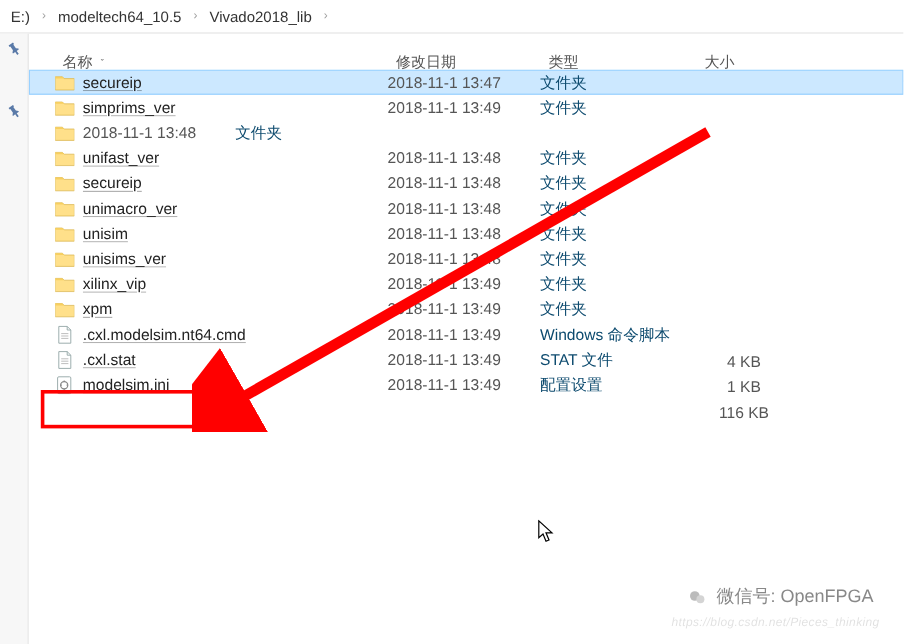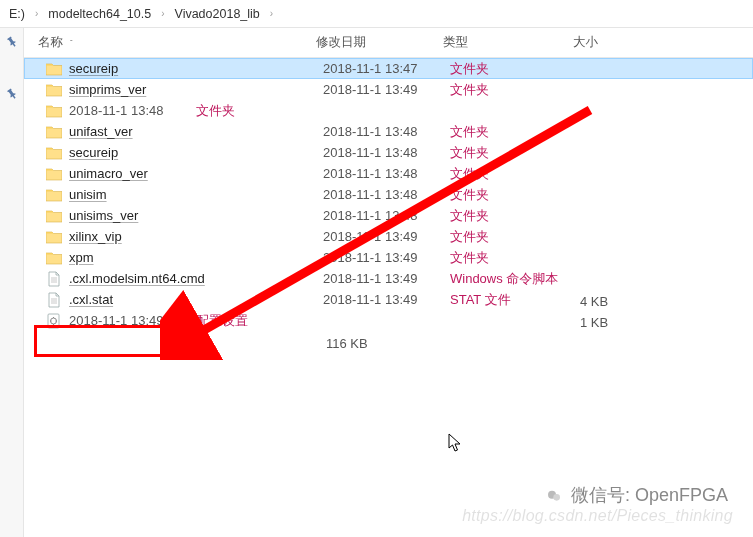--- a/index.html
+++ b/index.html
@@ -2,47 +2,47 @@
 <html><head>
 <meta charset="utf-8">
 <style>
 * { margin: 0; padding: 0; box-sizing: border-box; font-family: "Microsoft YaHei", "Segoe UI", Tahoma, sans-serif; }
 body { background: #fff; width: 753px; height: 537px; overflow: hidden; position: relative; }
 
 .breadcrumb { height: 28px; background: #fff; border-bottom: 1px solid #e5e5e5; display: flex; align-items: center; padding: 0 6px; font-size: 12.5px; color: #333; }
 .breadcrumb span.sep { color: #a0a0a0; padding: 0 7px; font-size: 10px; }
 .breadcrumb span.crumb { padding: 2px 3px; }
 
-.headerrow { height: 30px; border-bottom: 1px solid #e8e8e8; display: flex; align-items: center; font-size: 12.5px; color: #555; padding-left: 38px; }
+.headerrow { height: 30px; border-bottom: 1px solid #e8e8e8; display: flex; align-items: center; font-size: 12.5px; color: #555; padding-left: 52px; margin-top: 10px; }
 .headerrow .col { display: flex; align-items: center; gap: 4px; }
 .headerrow .sortmark { font-size: 8px; color: #6a6a6a; margin-left: 3px; }
 .col-name { width: 278px; }
 .col-date { width: 127px; }
 .col-type { width: 130px; }
 .col-size { width: 80px; text-align: right; }
 
 .sidebar { position: absolute; left: 0; top: 28px; width: 24px; height: 509px; background: #f7f7f7; border-right: 1px solid #e5e5e5; }
 .pin { width: 12px; height: 12px; margin: 6px auto; display: block; }
 .pin svg { width: 12px; height: 12px; }
 
 .filepane { position: absolute; left: 24px; top: 58px; right: 0; bottom: 0; background: #fff; overflow: hidden; }
 .filerow { height: 21px; display: flex; align-items: center; font-size: 13px; color: #222; padding-left: 21px; }
 .filerow.selected { background: #cce8ff; outline: 1px solid #99d1ff; outline-offset: -1px; }
 .filerow .icon { width: 18px; height: 18px; display: inline-flex; align-items: center; justify-content: center; margin-right: 6px; flex-shrink: 0; }
 .filerow .fname { width: 254px; white-space: nowrap; overflow: hidden; text-overflow: ellipsis; text-decoration: underline; text-decoration-color: rgba(0,0,0,0.3); text-underline-offset: 2px; }
 .filerow .fdate { width: 127px; color: #555; }
-.filerow .ftype { width: 130px; color: #be185d; }
-.filerow .fsize { width: 80px; text-align: left; color: #555; margin-top: 46px; }
+.filerow .ftype { width: 130px; color: #0c4a6e; }
+.filerow .fsize { width: 80px; text-align: center; color: #555; margin-top: 46px; }
 
 .highlight-box { position: absolute; border: 3px solid #ff0000; z-index: 5; pointer-events: none; }
 .highlight-arrow { position: absolute; z-index: 6; pointer-events: none; }
 
-.watermark { position: absolute; right: 25px; bottom: 30px; font-size: 18px; color: #888; z-index: 2; }
+.watermark { position: absolute; right: 25px; bottom: 30px; font-size: 15px; color: #888; z-index: 2; }
 .watermark .wechat-icon { display:inline-block; width:16px; height:16px; vertical-align:middle; margin-right:4px; }
-.watermark2 { position: absolute; right: 20px; bottom: 12px; font-size: 16px; color: rgba(0,0,0,0.12); z-index: 1; font-style: italic; letter-spacing: 0.3px; }
+.watermark2 { position: absolute; right: 20px; bottom: 12px; font-size: 10px; color: rgba(0,0,0,0.12); z-index: 1; font-style: italic; letter-spacing: 0.3px; }
 
 .cursor { position: absolute; z-index: 10; pointer-events: none; }
 </style>
 </head>
 <body>
 
 <div class="breadcrumb">
   <span class="crumb">E:)</span>
   <span class="sep">›</span>
   <span class="crumb">modeltech64_10.5</span>
@@ -231,20 +231,21 @@
       <span class="fsize">1 KB</span>
     </div>
     <div class="filerow">
       <span class="icon">
         <svg width="16" height="16" viewBox="0 0 16 16">
           <rect x="2" y="1" width="11" height="14" rx="1" fill="#fff" stroke="#9aa" stroke-width="0.8"></rect>
           <circle cx="7.5" cy="8" r="3" fill="none" stroke="#888" stroke-width="1"></circle>
           <path d="M7.5 5 L7.5 4 M7.5 12 L7.5 11 M4.5 8 L5.5 8 M9.5 8 L10.5 8" stroke="#888" stroke-width="1"></path>
         </svg>
       </span>
+      <span class="fname">modelsim.ini</span>
       <span class="fdate">2018-11-1 13:49</span>
       <span class="ftype">配置设置</span>
       <span class="fsize">116 KB</span>
     </div>
   </div>
 
 <div class="highlight-box" style="left:34px; top:325px; width:164px; height:32px;"></div>
 
 <svg class="highlight-arrow" style="left:160px; top:100px; width:440px; height:260px;" viewBox="0 0 440 260">
   <defs>

